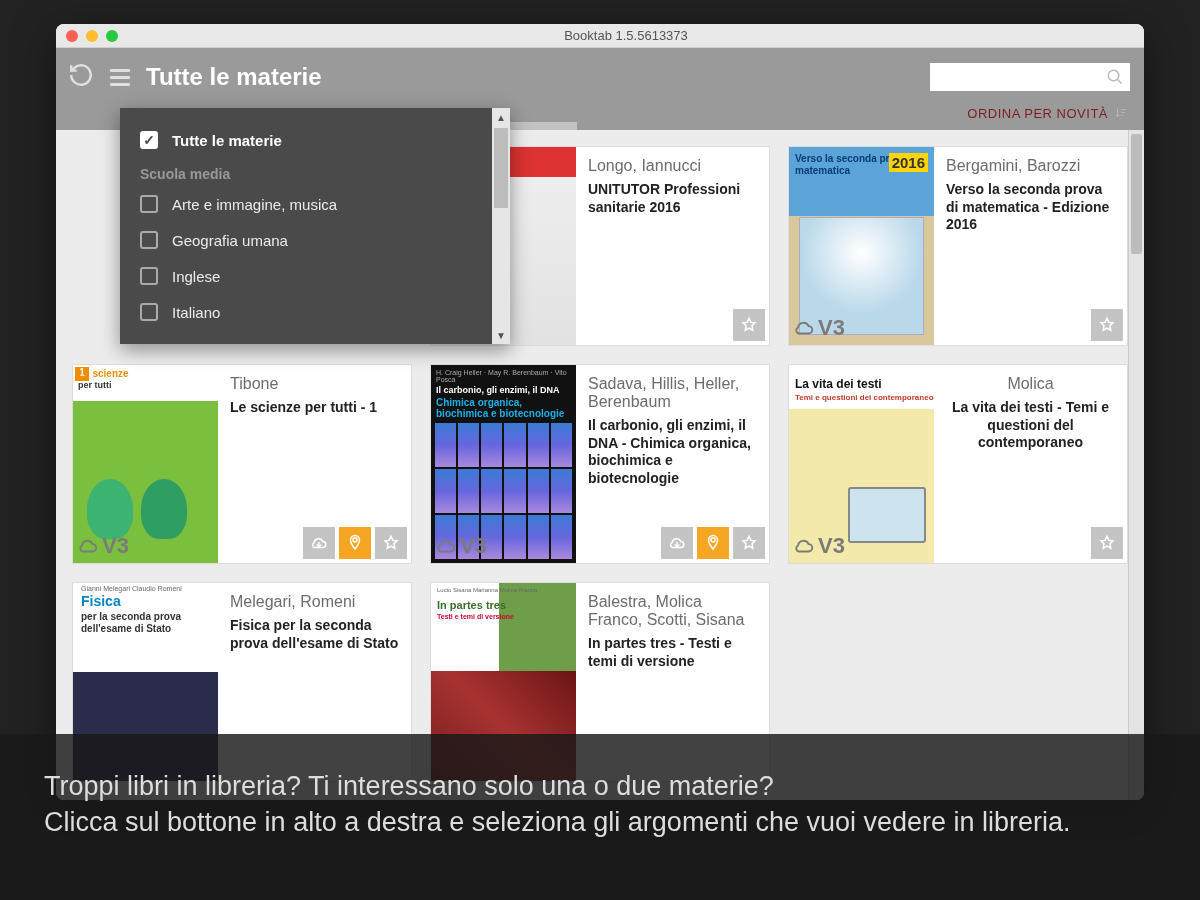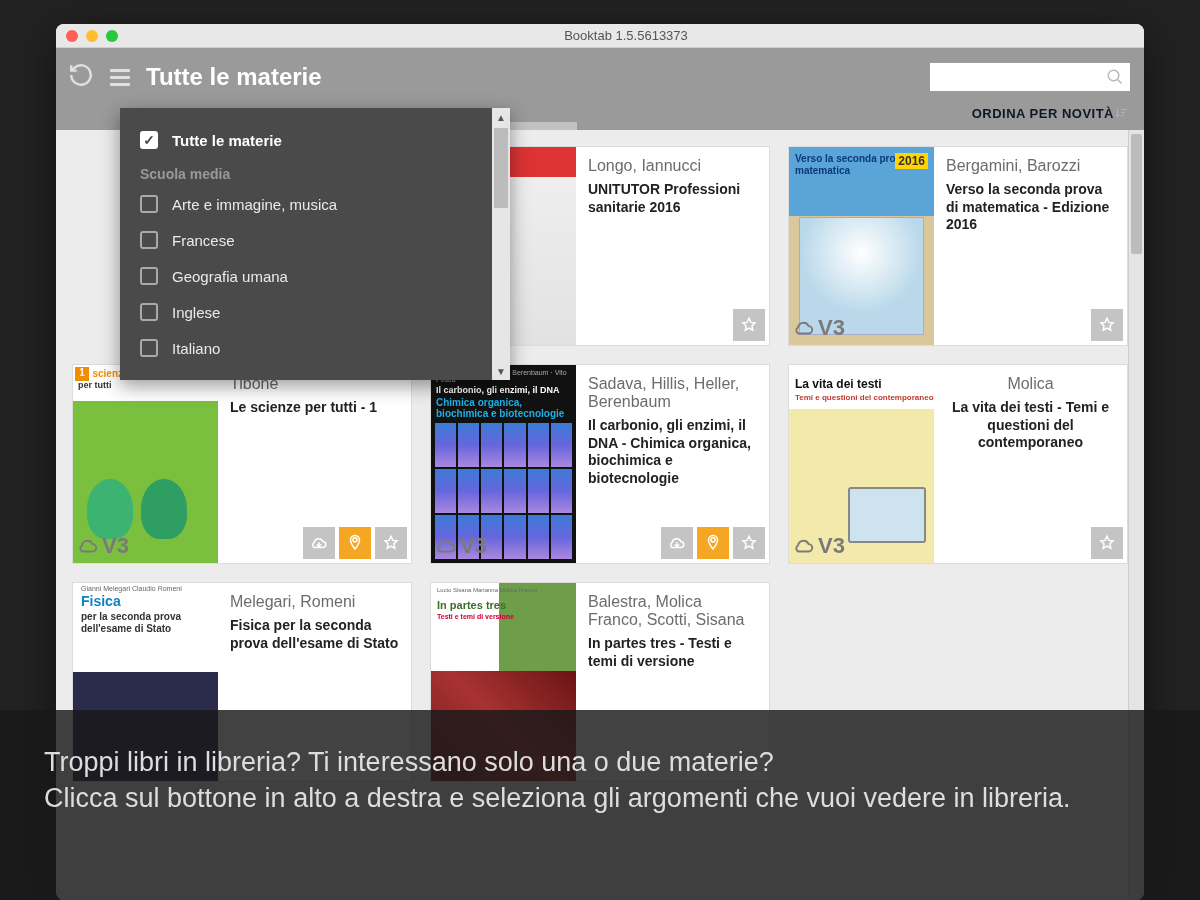--- a/index.html
+++ b/index.html
@@ -1,35 +1,35 @@
 <!DOCTYPE html>
 <html><head>
 <meta charset="utf-8">
 <style>
   * { box-sizing: border-box; margin: 0; padding: 0; }
   body { font-family: "Helvetica Neue", Arial, sans-serif; background: #222; width: 1200px; height: 900px; overflow: hidden; position: relative; }
-  .window { position: absolute; top: 24px; left: 56px; width: 1088px; height: 876px; background: #fff; border-radius: 8px; box-shadow: 0 10px 40px rgba(0,0,0,0.5); overflow: hidden; }
+  .window { position: absolute; top: 24px; left: 56px; width: 1088px; height: 776px; background: #fff; border-radius: 8px; box-shadow: 0 10px 40px rgba(0,0,0,0.5); overflow: hidden; }
   .titlebar { height: 24px; background: #e8e8e8; display: flex; align-items: center; padding: 0 10px; border-bottom: 1px solid #d0d0d0; }
   .traffic { display: flex; gap: 8px; }
   .light { width: 12px; height: 12px; border-radius: 50%; }
   .red { background: #ff5f56; } .yellow { background: #ffbd2e; } .green { background: #27c93f; }
   .winTitle { flex: 1; text-align: center; font-size: 13px; color: #555; }
   .chrome { background: #9a9a9a; height: 82px; display: flex; align-items: flex-start; }
   .chrome-left { position: relative; width: 50px; text-align: center; padding-top: 14px; color: #e0e0e0; }
   .refresh svg { width: 26px; height: 26px; stroke:#e0e0e0; fill:none; stroke-width:2.2; }
   .chrome-main { flex: 1; padding-top: 10px; }
   .chrome-top { display: flex; align-items: center; height: 38px; }
   .hamburger { display: flex; flex-direction: column; gap: 4px; padding: 4px; cursor: pointer; }
   .hamburger span { width: 20px; height: 3px; background: #e0e0e0; border-radius: 1px; }
   .title { color: #fff; font-size: 24px; font-weight: 700; margin-left: 12px; }
   .search { background: #fff; width: 200px; height: 28px; margin-left: auto; margin-right: 14px; display: flex; align-items: center; padding: 0 6px; }
   .search svg { width: 18px; height: 18px; fill:#bbb; margin-left:auto; }
   .chrome-tabs { display: flex; height: 34px; align-items: center; }
   .tab { padding: 0 18px; height: 30px; display: flex; align-items: center; font-size: 12px; font-weight: 700; color: #555; background: #c2c2c2; border-right: 1px solid #9a9a9a; margin-top: 48px; }
-  .sort { margin-left: auto; color: #0f172a; font-size: 13px; font-weight: 700; letter-spacing: .5px; margin-right: 16px; display:flex; align-items:center; }
+  .sort { margin-left: auto; color: #7f1d1d; font-size: 13px; font-weight: 400; letter-spacing: .5px; margin-right: 16px; display:flex; align-items:center; gap:6px; }
   .sort svg { width:14px; height:14px; stroke:#c9c9c9; fill:none; }
   .content { background: #ececec; height: calc(100% - 106px); overflow: hidden; padding: 16px; position: relative; }
   .grid { display: grid; grid-template-columns: repeat(3, 1fr); gap: 18px 18px; }
   .card { background: #fff; border: 1px solid #dcdcdc; display: flex; height: 200px; position: relative; }
   .cover { width: 145px; height: 100%; position: relative; overflow:hidden; }
   .cover-inner { position:absolute; inset:0; }
   .v3badge { position: absolute; left: 4px; bottom: 4px; color: #7a7a7a; font-size: 22px; font-weight: 600; display:flex; align-items:center; gap:3px;}
   .v3badge svg { width:22px; height:22px; stroke:#7a7a7a; fill:none; stroke-width:2;}
   .meta { flex: 1; padding: 10px 12px; position: relative; }
   .author { color: #6c6c6c; font-size: 16px; margin-bottom: 6px; }
@@ -46,27 +46,27 @@
   .dditem { display: flex; align-items: center; padding: 9px 16px; font-size: 15px; cursor: pointer; color:#eaeaea; }
   .ddcheck { width: 18px; height: 18px; border: 2px solid #aaa; border-radius: 3px; margin-right: 14px; flex-shrink:0; display:flex; align-items:center; justify-content:center;}
   .ddcheck.checked { background: #fff; border-color:#fff;}
   .ddcheck.checked::after { content:"✓"; color:#4a4a4a; font-size:14px; font-weight:bold; line-height:1;}
   .dditem.bold { font-weight: 700; color:#fff; }
   .ddgroup { padding: 8px 16px 4px 16px; color: #999; font-weight: 700; font-size: 14px; }
   .ddscroll { position:absolute; right:0; top:0; bottom:0; width:18px; background:#e6e6e6; }
   .ddscroll .arrow { position:absolute; left:0; right:0; height:18px; background:#e6e6e6; display:flex; align-items:center; justify-content:center; font-size:10px; color:#555;}
   .ddscroll .tr { position:absolute; left:2px; right:2px; top:20px; height:80px; background:#bcbcbc;}
   
-  .caption { position: absolute; left: 0; right: 0; bottom: 0; height: 190px; background: rgba(25,25,25,0.82); color: #ddd; padding: 34px 44px; font-size: 27px; font-weight: 300; line-height: 1.35; }
+  .caption { position: absolute; left: 0; right: 0; bottom: 0; height: 166px; background: rgba(25,25,25,0.82); color: #ddd; padding: 34px 44px; font-size: 27px; font-weight: 300; line-height: 1.35; }
   
   .sanit { background:linear-gradient(#f0f0f0,#e2e2e2);}
   .sanit .hd{position:absolute;top:0;left:0;right:0;height:30px;background:#d33;color:#fff;font-size:8px;padding:3px 4px;font-weight:bold;}
   .math { background:linear-gradient(#5aa4d8 0%,#5aa4d8 35%,#d8c89b 35%);}
   .math .hd{position:absolute;top:6px;left:6px;right:6px;color:#0a3a7a;font-size:10px;font-weight:700;line-height:1.15;}
-  .math .yr{position:absolute;top:6px;right:6px;background:#ffd400;font-size:12px;font-weight:700;padding:1px 3px;color:#333;}
+  .math .yr{position:absolute;top:6px;right:6px;background:#ffd400;font-size:15px;font-weight:700;padding:1px 3px;color:#333;}
   .math .castle{position:absolute;left:10px;right:10px;top:70px;bottom:10px;background:radial-gradient(circle at 50% 30%,#fff,#b9d8ea 60%);border:1px solid #aac;}
   .scienze{background:linear-gradient(#fff 0%,#fff 18%,#7bbf3f 18%);}
   .scienze .hd{position:absolute;top:3px;left:5px;color:#f28c00;font-weight:700;font-size:10px;}
   .scienze .hd2{position:absolute;top:15px;left:5px;color:#333;font-weight:700;font-size:9px;}
   .scienze .num{position:absolute;top:2px;left:2px;background:#f28c00;color:#fff;width:14px;height:14px;font-size:10px;font-weight:bold;text-align:center;}
   .scienze .bird{position:absolute;width:46px;height:60px;bottom:24px;border-radius:50% 50% 40% 40%;}
   .scienze .b1{left:14px;background:#3cb371;}
   .scienze .b2{left:68px;background:#2e9e62;}
   .chim{background:#111;}
   .chim .hd{position:absolute;top:4px;left:5px;right:5px;color:#aaa;font-size:7px;}
@@ -345,24 +345,20 @@
       <span>Tutte le materie</span>
     </div>
     <div class="ddgroup">Scuola media</div>
     <div id="dditems">
         <div class="dditem">
           <span class="ddcheck"></span>
           <span>Arte e immagine, musica</span>
         </div>
         <div class="dditem">
           <span class="ddcheck"></span>
-          <span>Francese</span>
-        </div>
-        <div class="dditem">
-          <span class="ddcheck"></span>
           <span>Geografia umana</span>
         </div>
         <div class="dditem">
           <span class="ddcheck"></span>
           <span>Inglese</span>
         </div>
         <div class="dditem">
           <span class="ddcheck"></span>
           <span>Italiano</span>
         </div>

